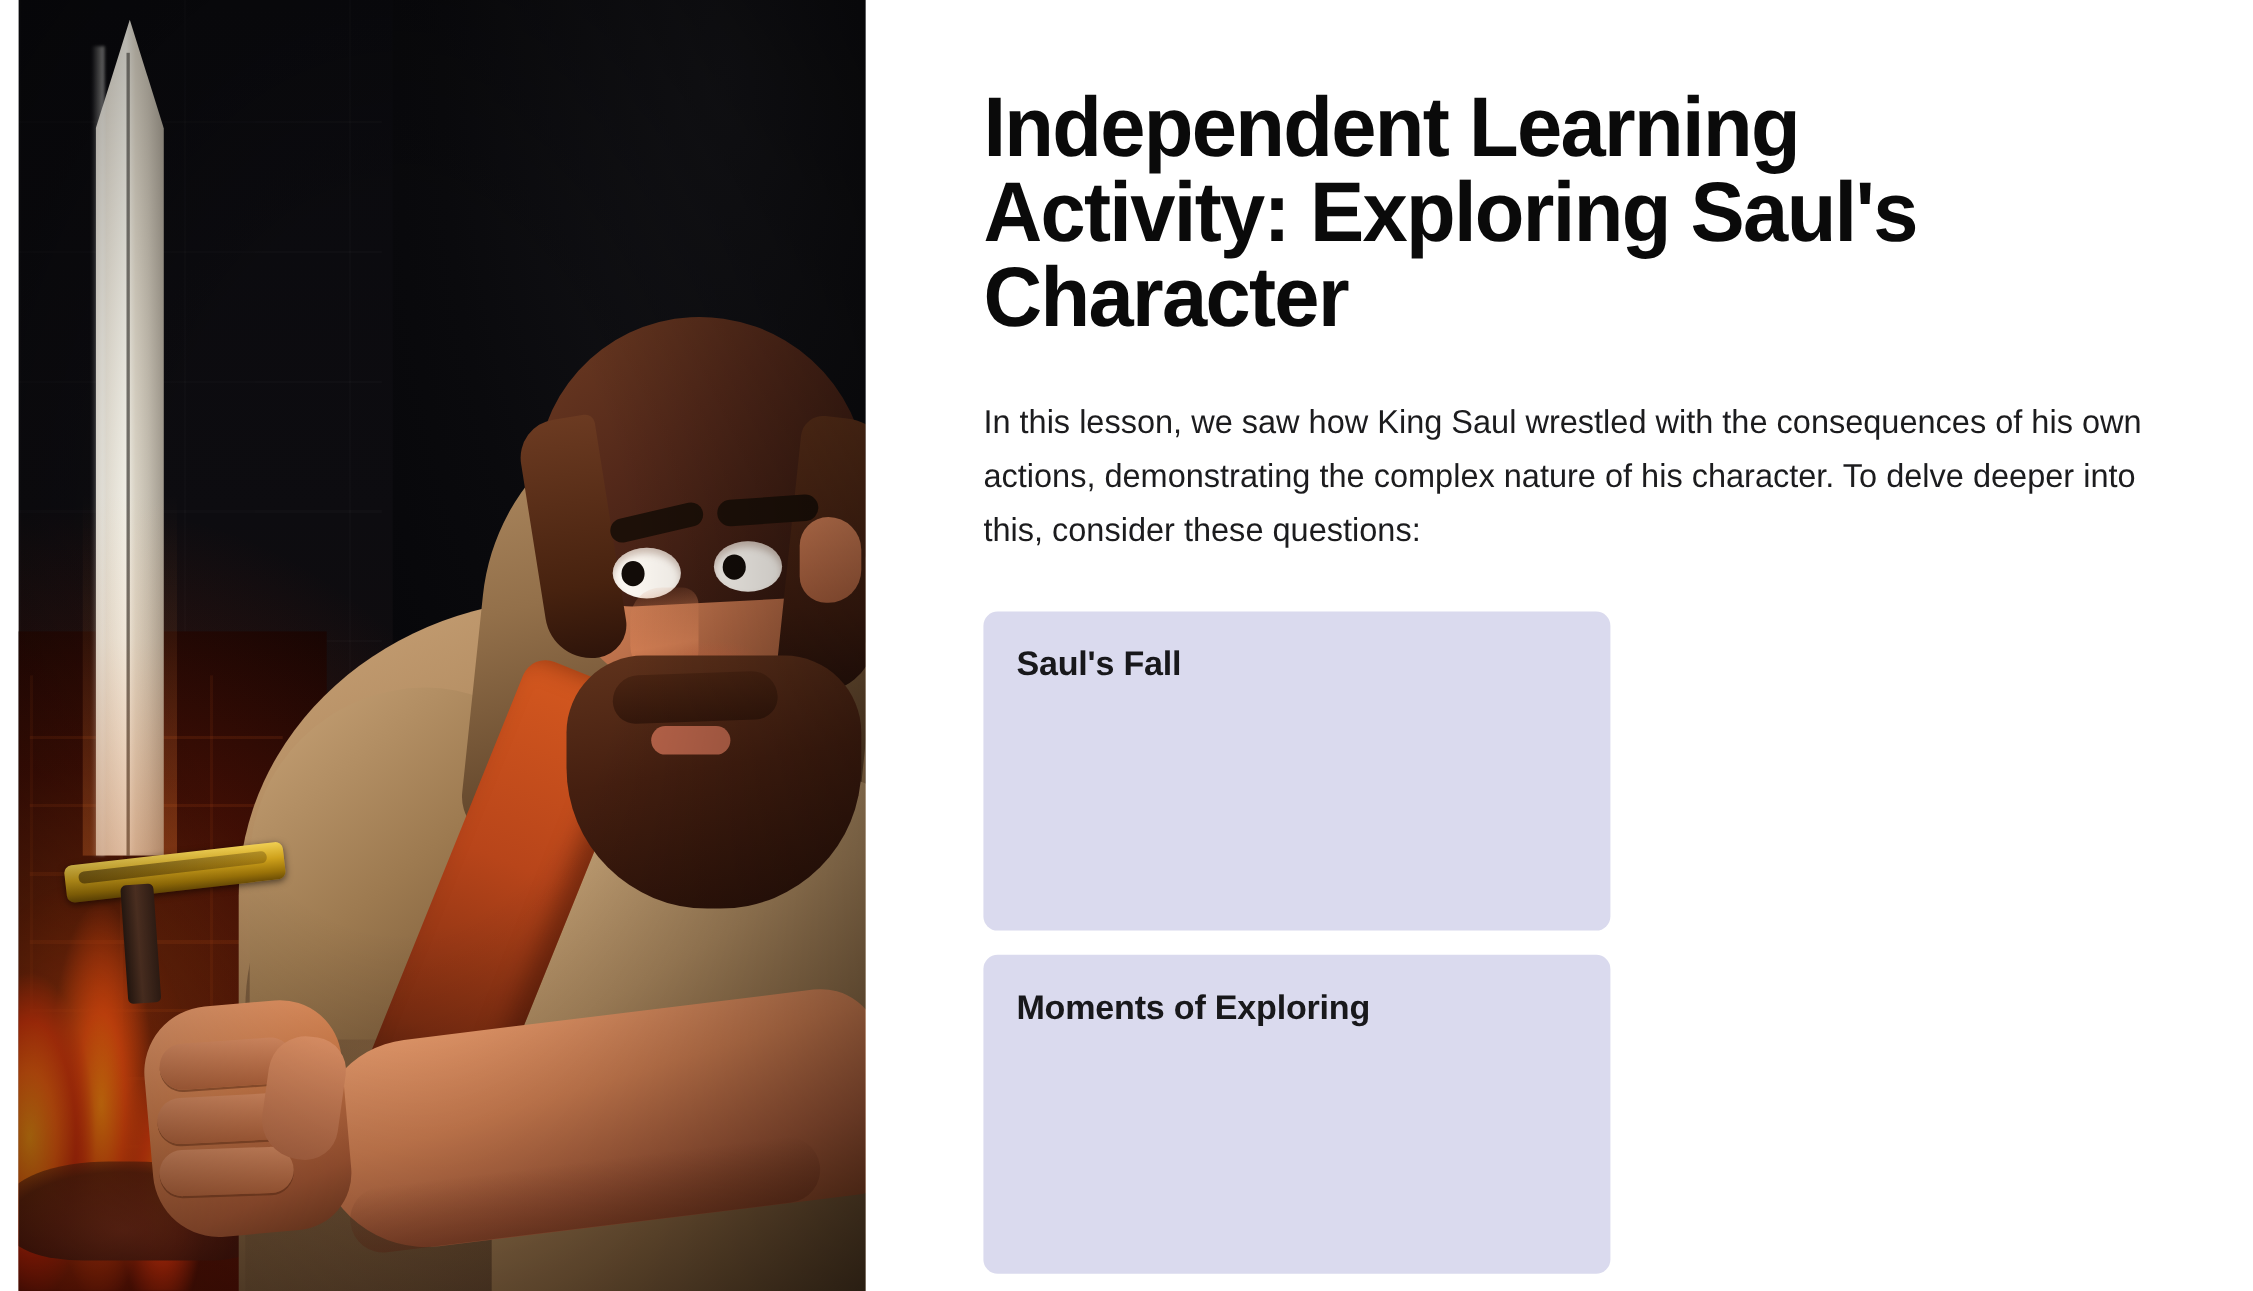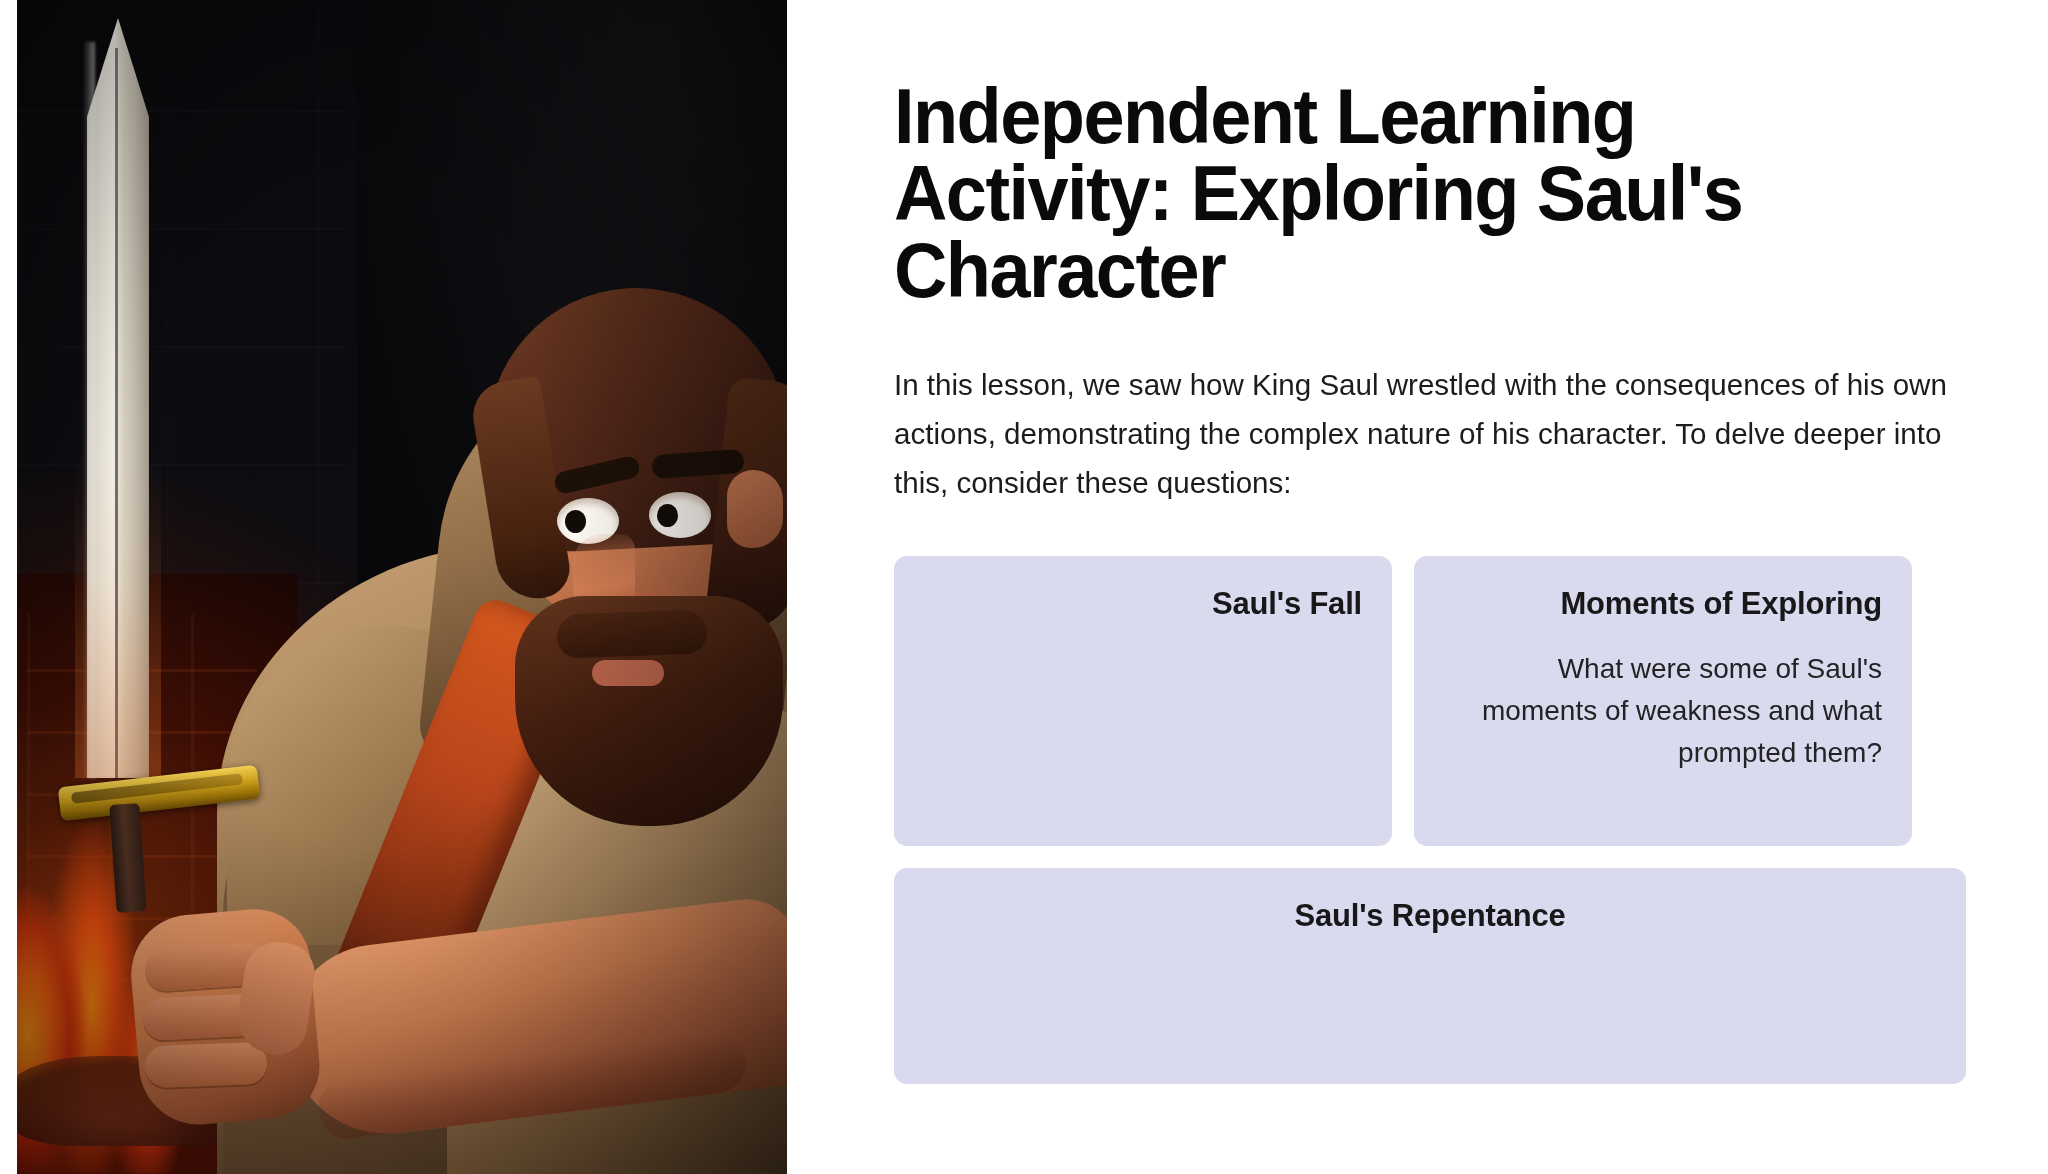--- a/index.html
+++ b/index.html
@@ -429,21 +429,21 @@
     gap: 22px;
     max-width: 1072px;
   }
 
   .card {
     background: #dadaee;
     border-radius: 13px;
     padding: 30px 30px 30px 30px;
     box-sizing: border-box;
   }
-  .card-half { width: 498px; min-height: 290px; text-align: right; }
+  .card-half { width: 570px; min-height: 290px; }
   .card-full { width: 1284px; min-height: 216px; text-align: center; }
 
   .card-title {
     font-family: "Liberation Sans Narrow", "Liberation Sans", sans-serif;
     font-weight: 700;
     font-size: 31px;
     letter-spacing: -.2px;
     color: #18181b;
     margin-bottom: 26px;
   }
@@ -530,21 +530,20 @@
     <p class="intro-paragraph">In this lesson, we saw how King Saul wrestled with the consequences of his own actions, demonstrating the complex nature of his character. To delve deeper into this, consider these questions:</p>
 
     <div class="cards">
 
       <div class="card card-half">
         <div class="card-title">Saul's Fall</div>
       </div>
 
       <div class="card card-half">
         <div class="card-title">Moments of Exploring</div>
-        <div class="card-body">What were some of Saul's moments of weakness and what prompted them?</div>
       </div>
 
       <div class="card card-full">
         <div class="card-title">Saul's Repentance</div>
       </div>
 
     </div>
   </div>
 </div>
 

